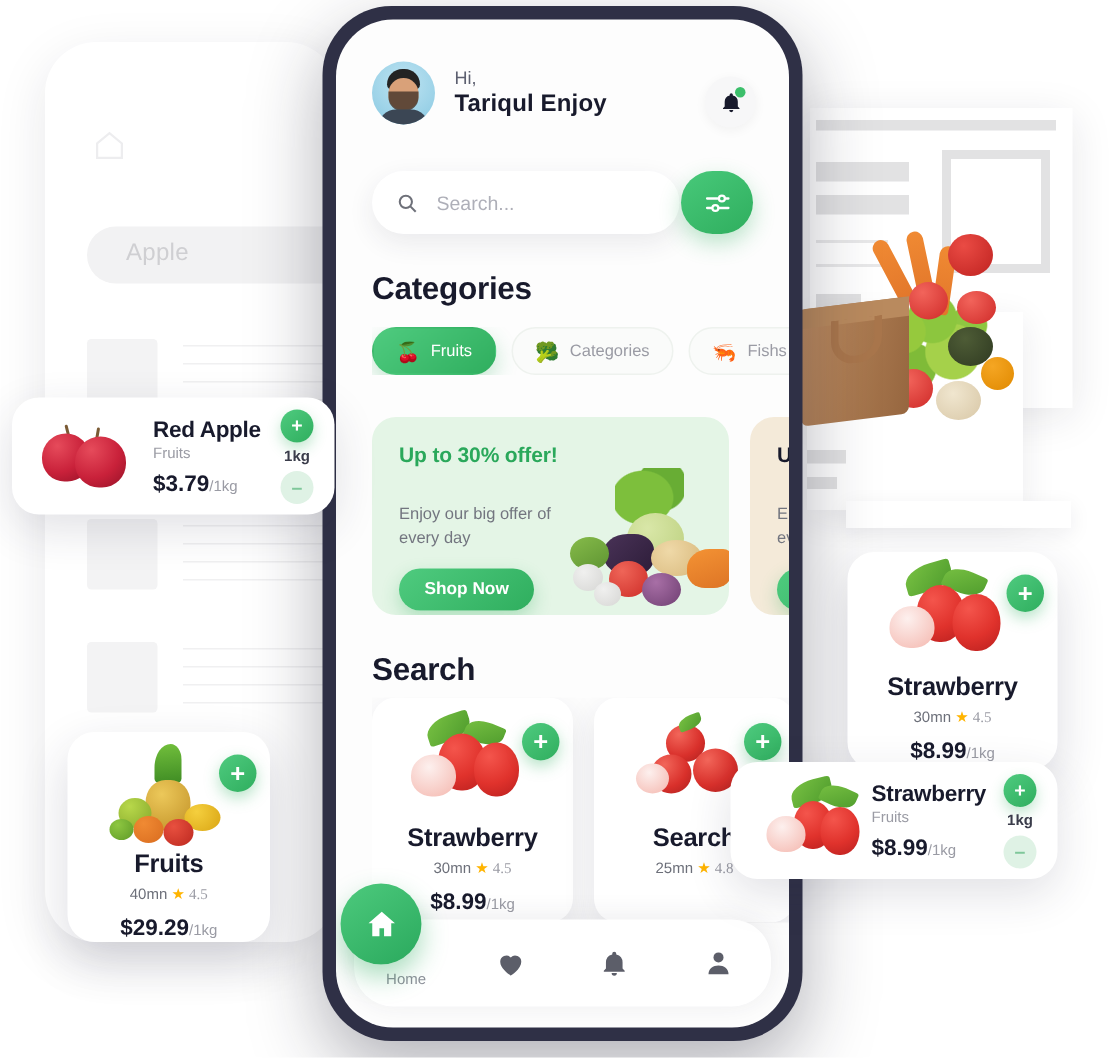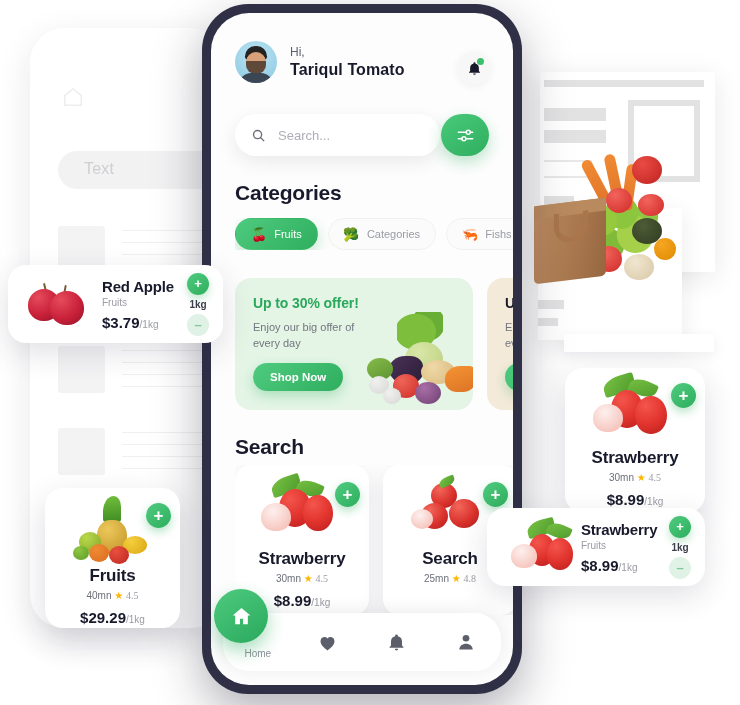--- a/index.html
+++ b/index.html
@@ -107,21 +107,21 @@
     border-radius: 6px 6px 3px 3px;
   }
   .tomato-sm { background: radial-gradient(circle at 35% 28%, #f2645b, #cf2a28); }
   .pepper-red { background: radial-gradient(circle at 35% 28%, #ea4b44, #bf2220); }
   .avocado { background: radial-gradient(circle at 38% 30%, #4e5c36, #2f3a21); }
   .pepper-org { background: radial-gradient(circle at 35% 28%, #f5a623, #e08900); }
   .cauli { background: radial-gradient(circle at 38% 32%, #f0e6cf, #d8c7a6); }
 
   
   .phone {
-    position: absolute; left: 202px; top: 4px;
+    position: absolute; left: 215px; top: 4px;
     width: 320px; height: 690px;
     background: #2f3046;
     border-radius: 46px;
     padding: 9px;
     box-shadow: 0 18px 48px rgba(25,25,45,.34);
   }
   .screen {
     position: relative; width: 100%; height: 100%;
     background: #fdfdfd; border-radius: 38px; overflow: hidden;
   }
@@ -214,21 +214,21 @@
   }
   .banner {
     position: relative; flex: none;
     width: 238px; height: 132px; border-radius: 16px; overflow: hidden;
     padding: 17px 0 0 18px;
   }
   .banner.green { background: #e4f5e6; }
   .banner.cream { background: #f4ead9; }
   .b-title { font-size: 14px; font-weight: bold; color: #2aa85b; letter-spacing: -.1px; }
   .banner.cream .b-title { color: #181a2c; }
-  .b-sub { font-size: 11px; color: #72757f; line-height: 16px; margin-top: 8px; width: 120px; }
+  .b-sub { font-size: 11px; color: #72757f; line-height: 16px; margin-top: 24px; width: 120px; }
   .b-btn {
     margin-top: 12px; display: inline-block;
     background: linear-gradient(140deg,#4fcb7f,#2fae5e);
     color: #fff; font-size: 11.5px; font-weight: bold;
     padding: 8px 17px; border-radius: 15px; border: none; cursor: pointer;
     box-shadow: 0 5px 12px rgba(47,174,94,.3);
     text-align: center;
   }
   .b-veg {
     position: absolute; right: -4px; bottom: 2px; width: 118px; height: 96px;
@@ -333,21 +333,21 @@
 
 <div id="stage">
 
   <div class="wf-phone">
     <div class="wf-home">
       <svg viewBox="0 0 24 24" fill="none" stroke="#ededef" stroke-width="1.6">
         <path d="M3 10.5 12 3l9 7.5V21H3z"></path>
       </svg>
     </div>
     <div class="wf-search">
-      <span>Text</span>
+      <span>Apple</span>
     </div>
     <div class="wf-row" style="top:198px">
       <div class="wf-thumb"></div>
       <div class="wf-lines">
         <div class="wf-line"></div>
           <div class="wf-line"></div>
           <div class="wf-line"></div>
           <div class="wf-line"></div>
       </div>
     </div>
@@ -408,21 +408,21 @@
 
       <div class="hdr">
         <div class="avatar">
           <div class="av-hair"></div>
             <div class="av-face"></div>
           <div class="av-beard"></div>
             <div class="av-body"></div>
         </div>
         <div class="hdr-txt">
           <div class="hi">Hi,</div>
-          <div class="uname">Tariqul Tomato</div>
+          <div class="uname">Tariqul Enjoy</div>
         </div>
       </div>
       <button class="bell-btn">
         <svg width="15" height="15" viewBox="0 0 24 24" fill="#181a2c">
           <path d="M12 22a2.2 2.2 0 0 0 2.2-2.2H9.8A2.2 2.2 0 0 0 12 22zm7-6v-5a7 7 0 0 0-5.3-6.8V3.5a1.7 1.7 0 0 0-3.4 0v.7A7 7 0 0 0 5 11v5l-1.8 1.8v.9h17.6v-.9z"></path>
         </svg>
         <span class="bell-dot"></span>
       </button>
 
       <div class="searchbar">

